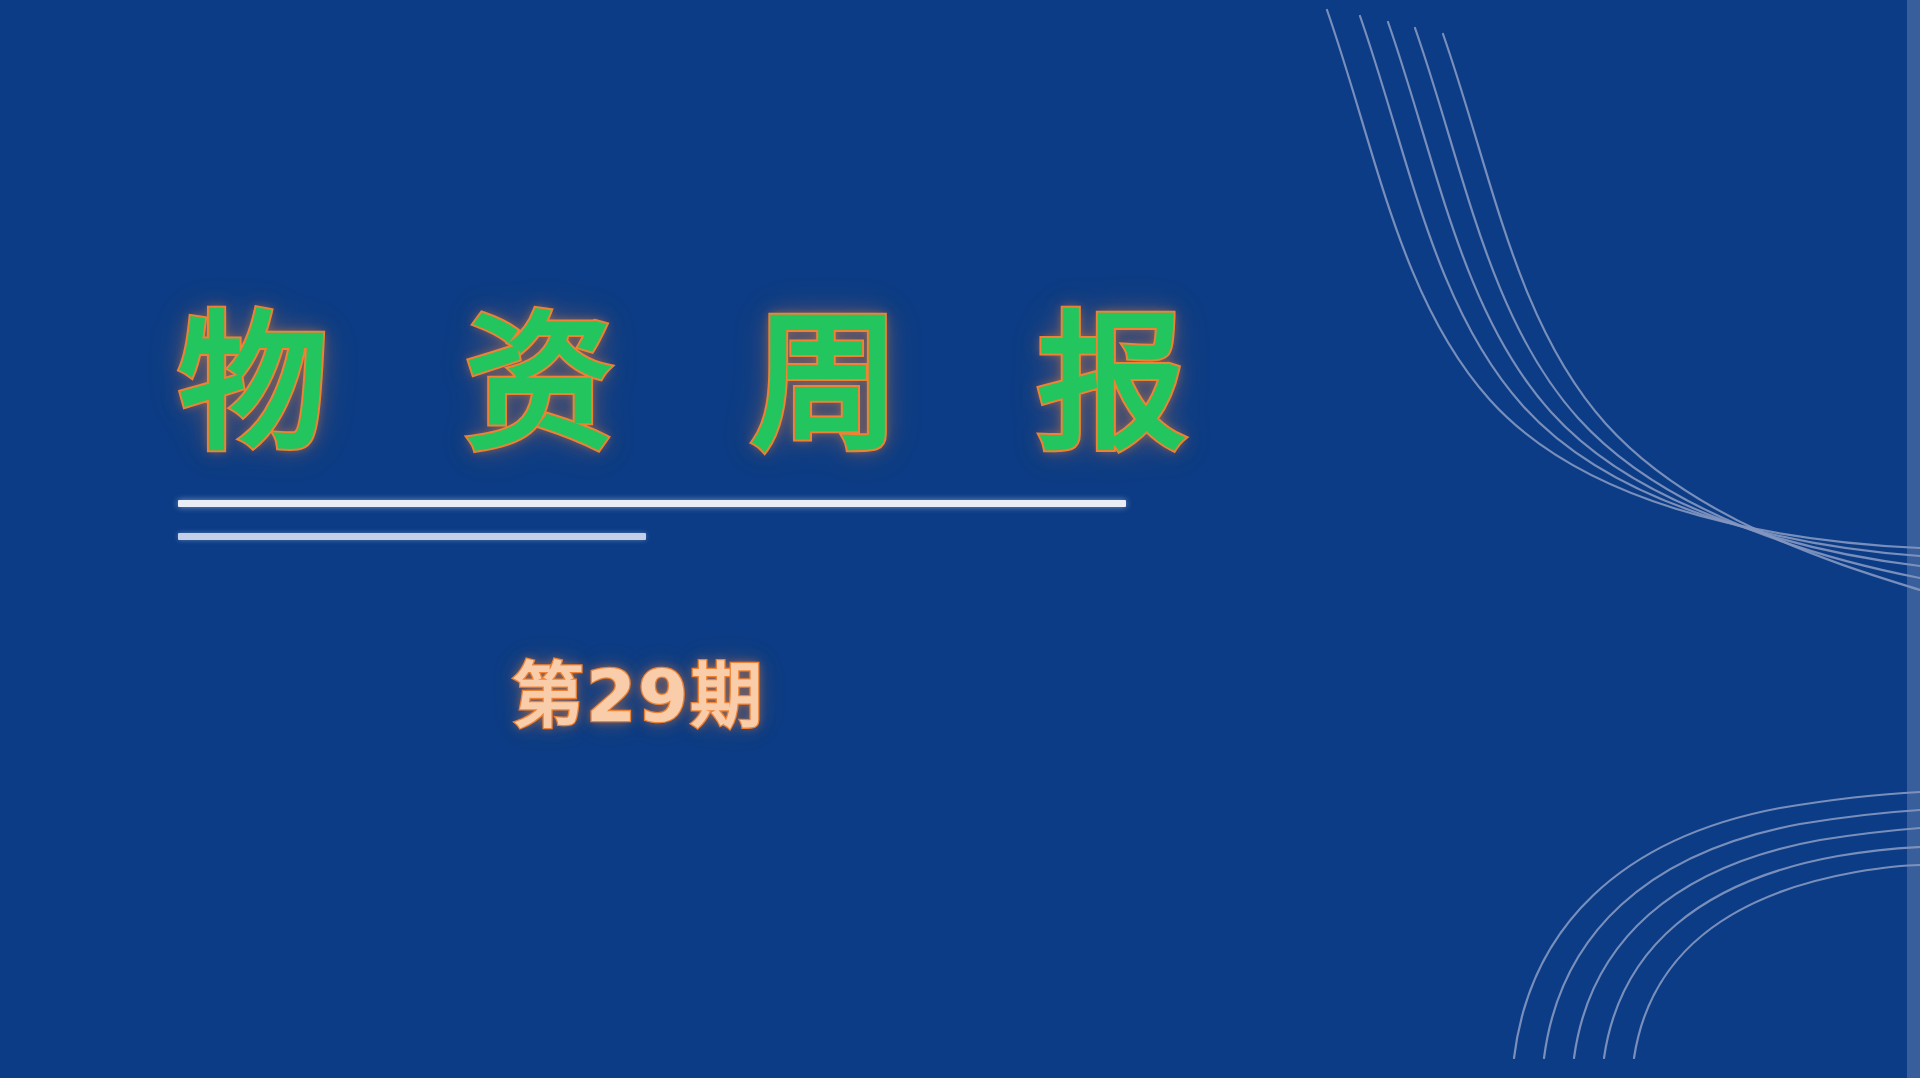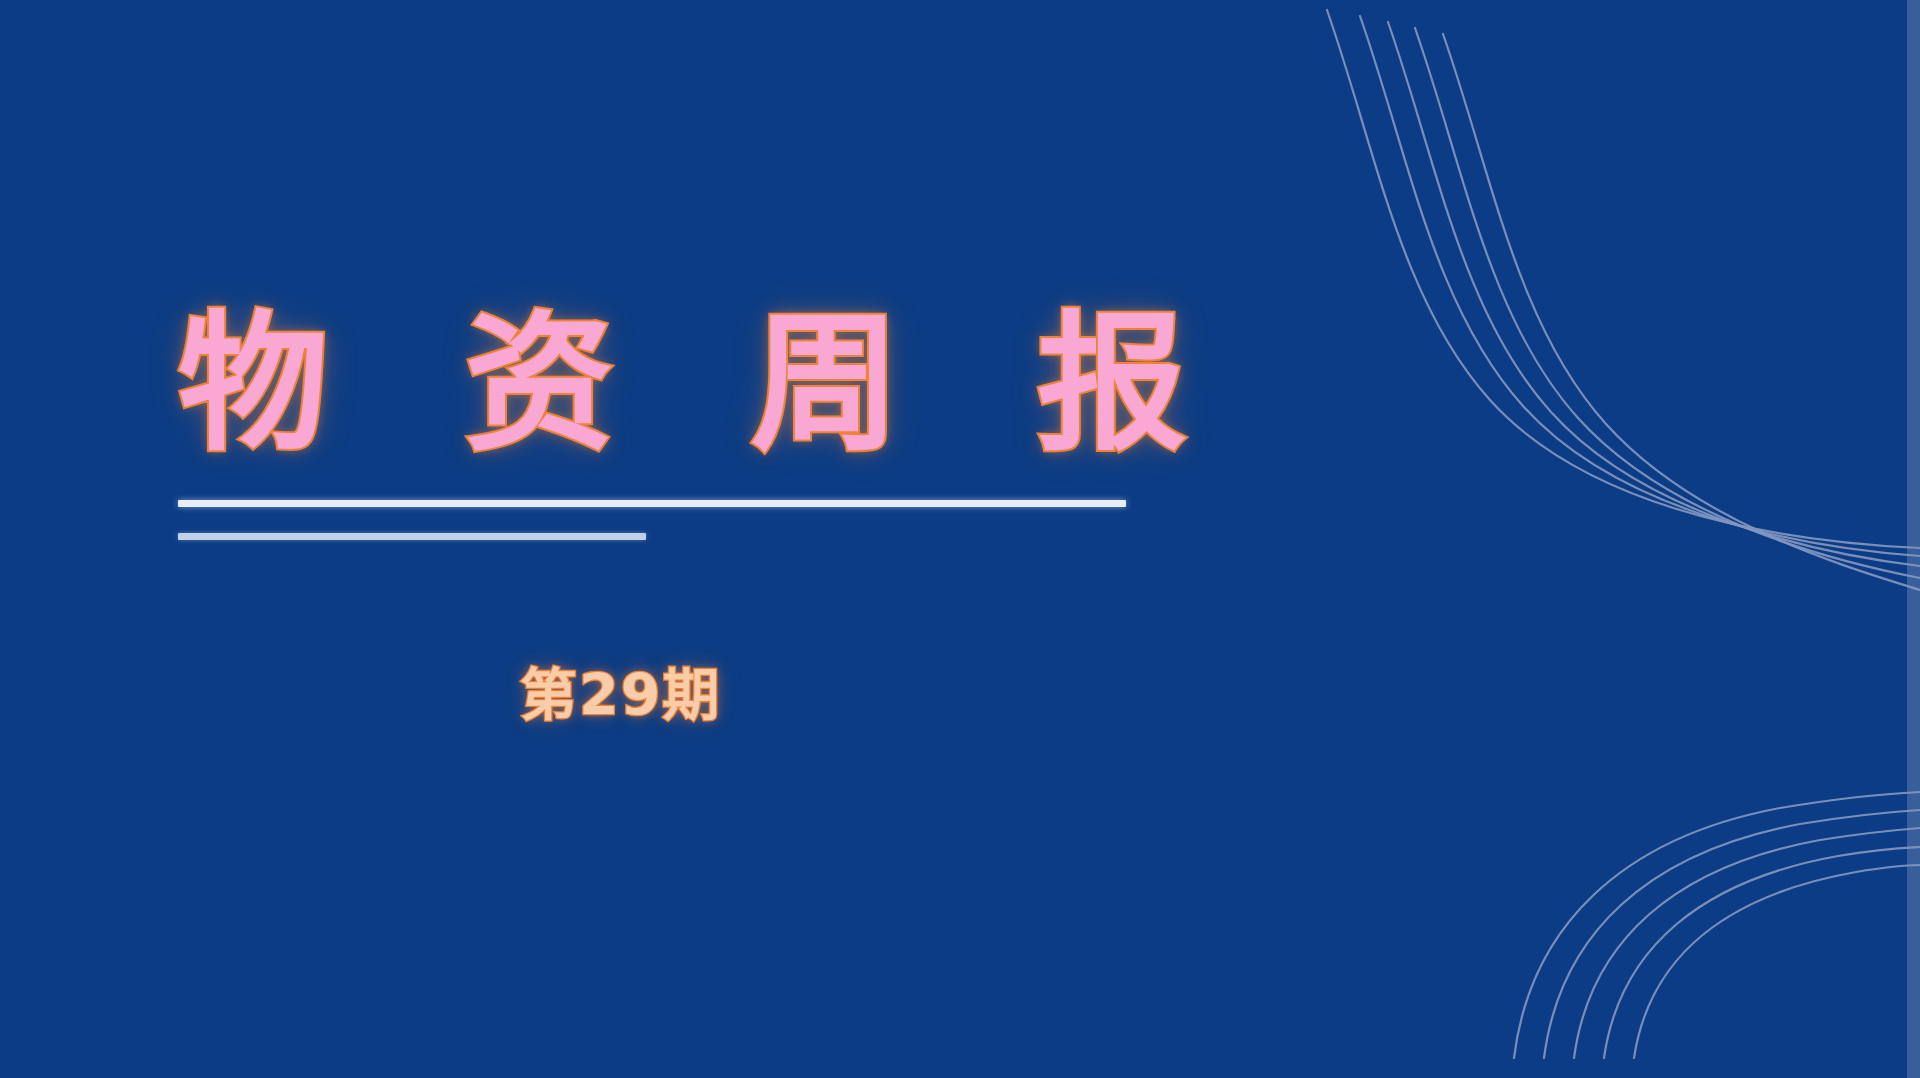--- a/index.html
+++ b/index.html
@@ -68,21 +68,21 @@
   }
 
   #main-title {
     margin: 0;
     font-family: "DejaVu Sans", "Liberation Sans", sans-serif;
     font-size: 150px;
     line-height: 1.12;
     font-weight: 700;
     letter-spacing: 42px;
     white-space: nowrap;
-    color: #f9a8d4;
+    color: #22c55e;
     -webkit-text-stroke: 4px #ef8234;
     paint-order: stroke fill;
     text-shadow:
       0 0 10px rgba(239,130,52,0.55),
       0 0 22px rgba(239,130,52,0.30),
       0 0 38px rgba(255,160,80,0.18);
   }
 
   
   #title-rules {
@@ -104,23 +104,23 @@
     margin-top: 26px;
     background: #c3d0e8;
     box-shadow: 0 0 5px rgba(190,210,240,0.40);
   }
 
   
   #subtitle {
     position: absolute;
     left: 512px;
     top: 655px;
-    margin: 8px;
+    margin: 0;
     font-family: "DejaVu Sans", "Liberation Sans", sans-serif;
-    font-size: 57px;
+    font-size: 72px;
     line-height: 1.15;
     font-weight: 700;
     letter-spacing: 2px;
     white-space: nowrap;
     color: #f9cda9;
     -webkit-text-stroke: 2.6px #ef8234;
     paint-order: stroke fill;
     text-shadow:
       0 0 8px rgba(239,130,52,0.55),
       0 0 18px rgba(239,130,52,0.28),

